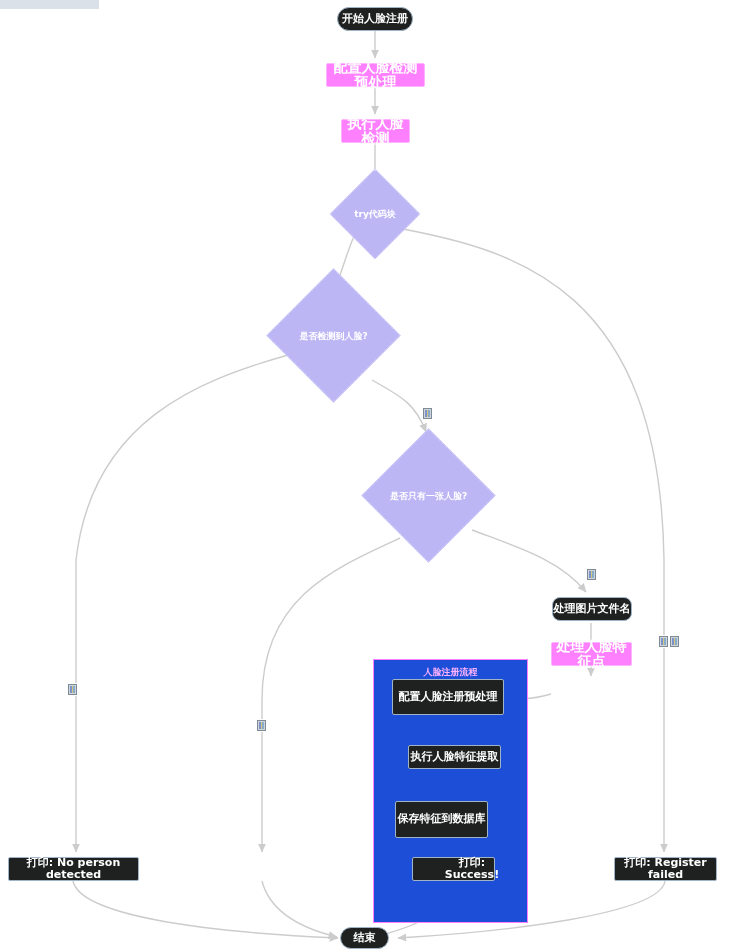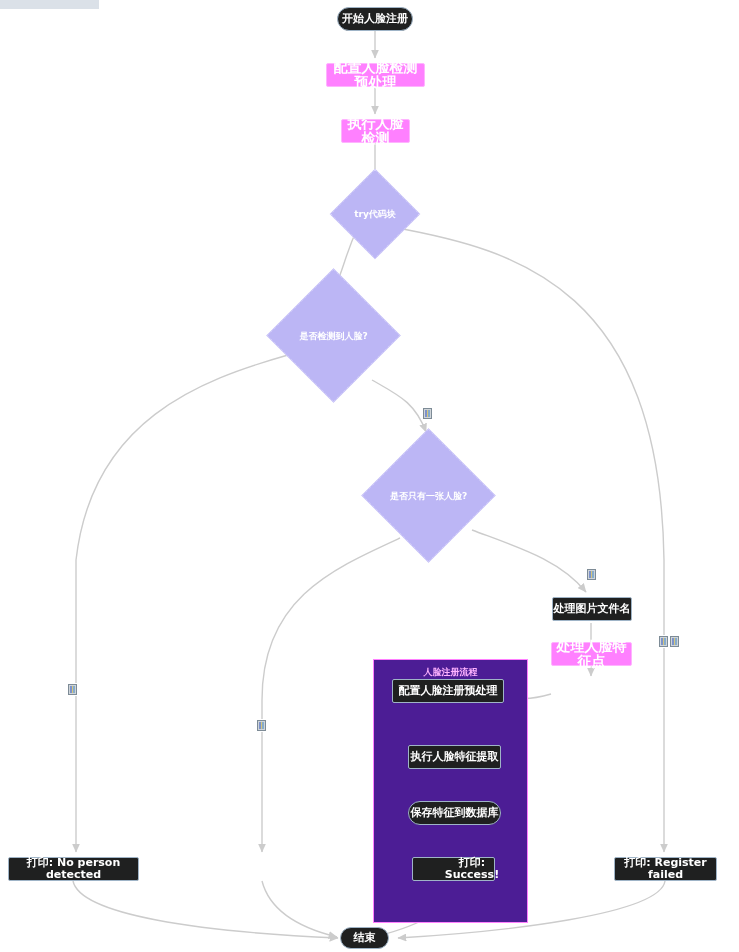--- a/index.html
+++ b/index.html
@@ -27,21 +27,21 @@
 
   
   .diamond{position:absolute;}
   .diamond .dshape{position:absolute;left:0;top:0;width:100%;height:100%;
         background:#bcb6f5;transform:rotate(45deg);border:1px dotted #d8d4fb;
         box-sizing:border-box;}
   .diamond .dlabel{position:absolute;left:50%;top:50%;transform:translate(-50%,-50%);
         color:#ffffff;font-size:9px;font-weight:bold;white-space:nowrap;}
 
   
-  .subgraph{position:absolute;background:#4c1d95;border:1px solid #ff80ff;}
+  .subgraph{position:absolute;background:#1d4ed8;border:1px solid #ff80ff;}
   .subgraph-title{position:absolute;left:0;top:6px;width:100%;text-align:center;
         color:#ffb3ff;font-size:9px;font-weight:bold;}
 
   
   .elabel{position:absolute;background:#ffffff;display:flex;align-items:center;
         justify-content:center;}
   .tofu{display:inline-block;width:9px;height:11px;background:
         linear-gradient(#cfd5da,#cfd5da);border:1px solid #7d8b96;
         box-sizing:border-box;position:relative;}
   .tofu::before{content:"";position:absolute;left:1px;top:1px;right:1px;bottom:1px;
@@ -104,41 +104,41 @@
   <div class="diamond" style="left:343px;top:182px;width:64px;height:64px;">
     <div class="dshape"></div>
     <div class="dlabel">try代码块</div>
   </div>
 
   <div class="diamond" style="left:381px;top:448px;width:95px;height:95px;">
     <div class="dshape"></div>
     <div class="dlabel">是否只有一张人脸?</div>
   </div>
 
-  <div class="node rect" style="left:552px;top:597px;width:80px;height:24px;">
+  <div class="node rect" style="left:552px;top:597px;width:80px;height:24px;border-radius:8px;">
     <span>处理图片文件名</span>
   </div>
 
   <div class="node pink" style="left:551px;top:642px;width:81px;height:24px;">
     <span>处理人脸特征点</span>
   </div>
 
   <div class="subgraph" style="left:373px;top:659px;width:153px;height:262px;">
     <div class="subgraph-title">人脸注册流程</div>
   </div>
 
-  <div class="node rect" style="left:392px;top:679px;width:112px;height:24px;">
+  <div class="node rect" style="left:392px;top:679px;width:112px;height:36px;">
     <span>配置人脸注册预处理</span>
   </div>
 
   <div class="node rect" style="left:408px;top:745px;width:93px;height:24px;">
     <span>执行人脸特征提取</span>
   </div>
 
-  <div class="node rect" style="left:408px;top:801px;width:93px;height:24px;border-radius:12px;">
+  <div class="node rect" style="left:395px;top:801px;width:93px;height:37px;">
     <span>保存特征到数据库</span>
   </div>
 
   <div class="node rect" style="left:412px;top:857px;width:83px;height:24px;padding-left:37px;">
     <span>打印: Success!</span>
   </div>
 
   <div class="node rect" style="left:8px;top:857px;width:131px;height:24px;">
     <span>打印: No person detected</span>
   </div>

